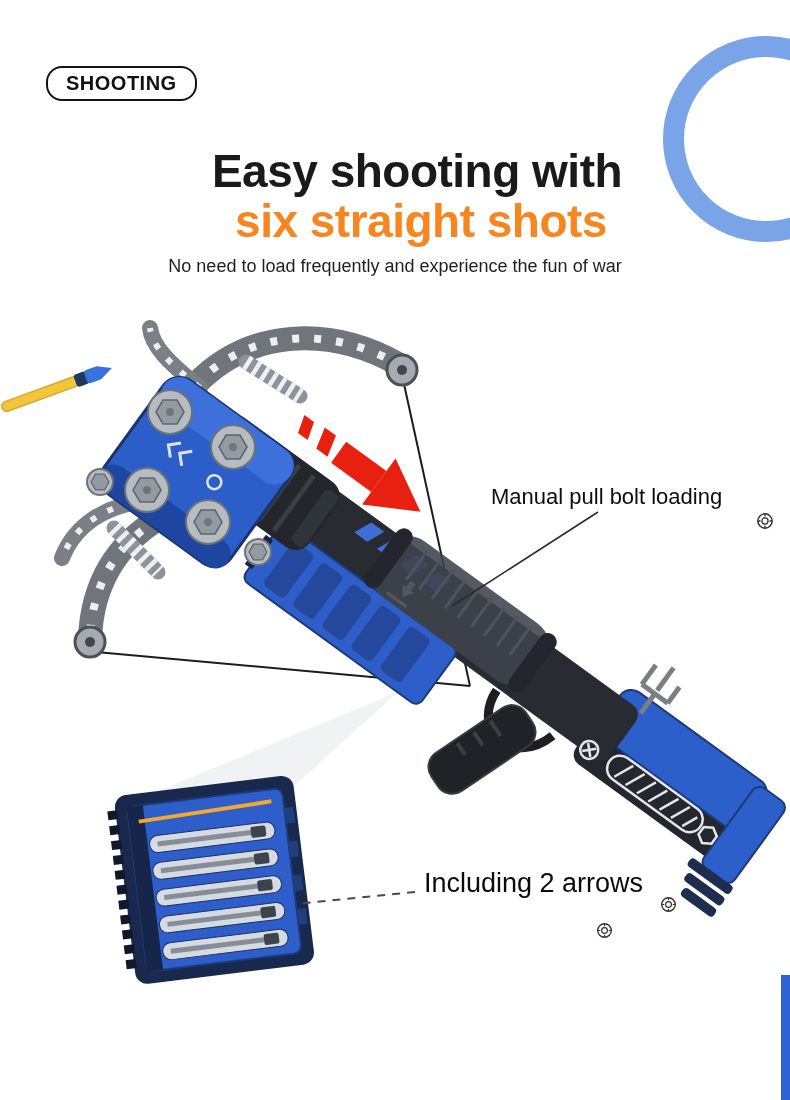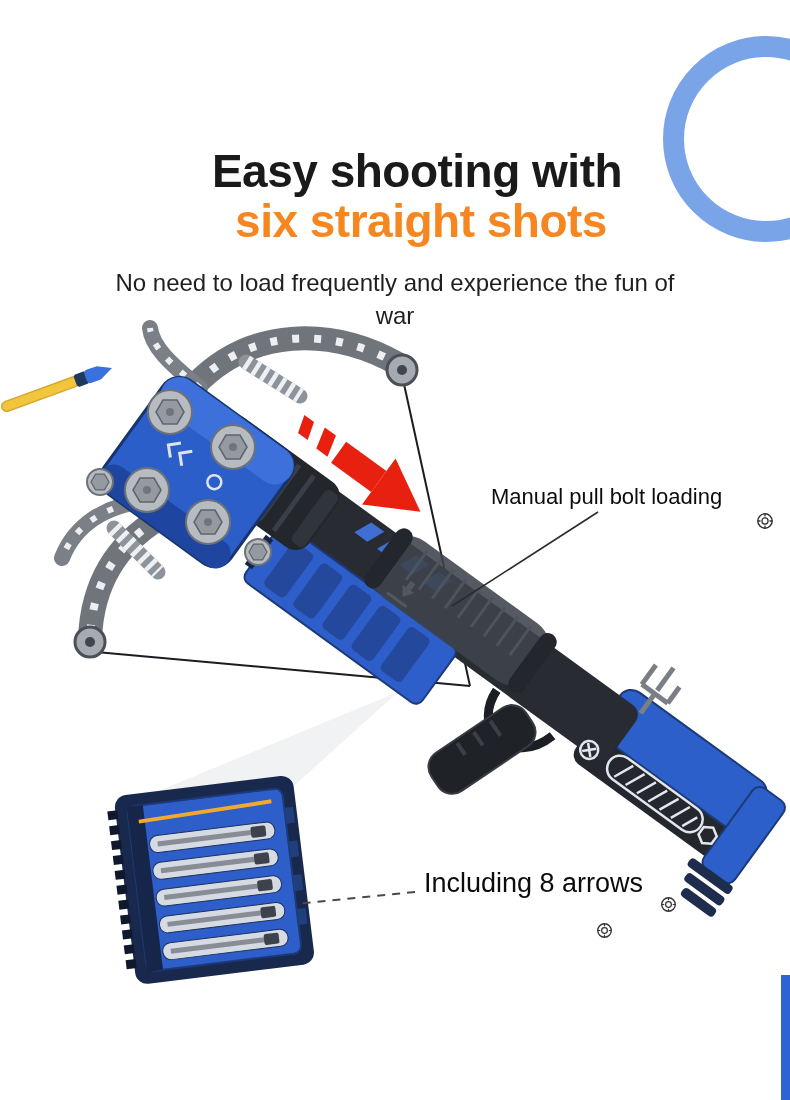--- a/index.html
+++ b/index.html
@@ -20,39 +20,40 @@
     position:absolute;left:0;top:144px;width:790px;margin:0;
     text-align:center;transform:translateX(22px);
     font-size:46px;font-weight:800;color:#1a1a1a;letter-spacing:-.5px;z-index:4;
   }
   .title2{
     position:absolute;left:0;top:194px;width:790px;margin:0;
     text-align:center;transform:translateX(26px);
     font-size:46px;font-weight:800;color:#F6861F;letter-spacing:-.5px;z-index:4;
   }
   .subtitle{
-    position:absolute;left:115px;top:266px;width:560px;margin:0;
-    text-align:center;font-size:24px;line-height:33px;color:#1f1f1f;z-index:4;
+    position:absolute;left:115px;top:250px;width:560px;margin:0;
+    text-align:center;font-size:18px;line-height:33px;color:#1f1f1f;z-index:4;
   }
   .art{position:absolute;left:0;top:300px;width:790px;height:800px;z-index:2;}
   .callout{position:absolute;color:#0c0c0c;z-index:5;white-space:nowrap;}
   .callout-bolt{left:491px;top:484px;font-size:22px;}
   .callout-arrows{left:424px;top:868px;font-size:27px;}
   .marker{position:absolute;z-index:5;display:block;}
   .marker svg{display:block;}
   .m1{left:756px;top:512px;width:18px;height:18px;}
   .m2{left:660px;top:896px;width:17px;height:17px;}
   .m3{left:596px;top:922px;width:17px;height:17px;}
   .edge-bar{position:absolute;right:0;top:975px;width:9px;height:125px;background:#2E63D6;z-index:6;}
 </style>
 </head>
 <body>
 
 <div class="page">
 
+  <div class="badge">SHOOTING</div>
   <div class="ring"></div>
 
   <h1 class="title1">Easy shooting with</h1>
   <h1 class="title2">six straight shots</h1>
   <p class="subtitle">No need to load frequently and experience the fun of war</p>
 
   <svg class="art" viewBox="0 0 790 800" xmlns="http://www.w3.org/2000/svg">
 
     <polygon points="398,392 132,502 295,485" fill="#f0f2f4"></polygon>
 
@@ -267,21 +268,21 @@
         <rect x="164" y="96" width="9" height="16"></rect>
           <rect x="164" y="130" width="9" height="16"></rect>
       </g>
     </g>
 
     <line x1="598" y1="212" x2="452" y2="306" stroke="#2b2b2b" stroke-width="1.6"></line>
     <line x1="415" y1="592" x2="296" y2="604" stroke="#4a4a4a" stroke-width="2" stroke-dasharray="8 7"></line>
   </svg>
 
   <div class="callout callout-bolt">Manual pull bolt loading</div>
-  <div class="callout callout-arrows">Including 8 arrows</div>
+  <div class="callout callout-arrows">Including 2 arrows</div>
 
   <span class="marker m1">
     <svg viewBox="0 0 20 20" width="18" height="18">
         <circle cx="10" cy="10" r="8" fill="none" stroke="#333" stroke-width="1.6"></circle>
         <circle cx="10" cy="10" r="3.4" fill="none" stroke="#333" stroke-width="1.4"></circle>
         <path d="M10 2v3M10 15v3M2 10h3M15 10h3" stroke="#333" stroke-width="1.4"></path>
       </svg>
   </span>
   <span class="marker m2">
     <svg viewBox="0 0 20 20" width="17" height="17">

